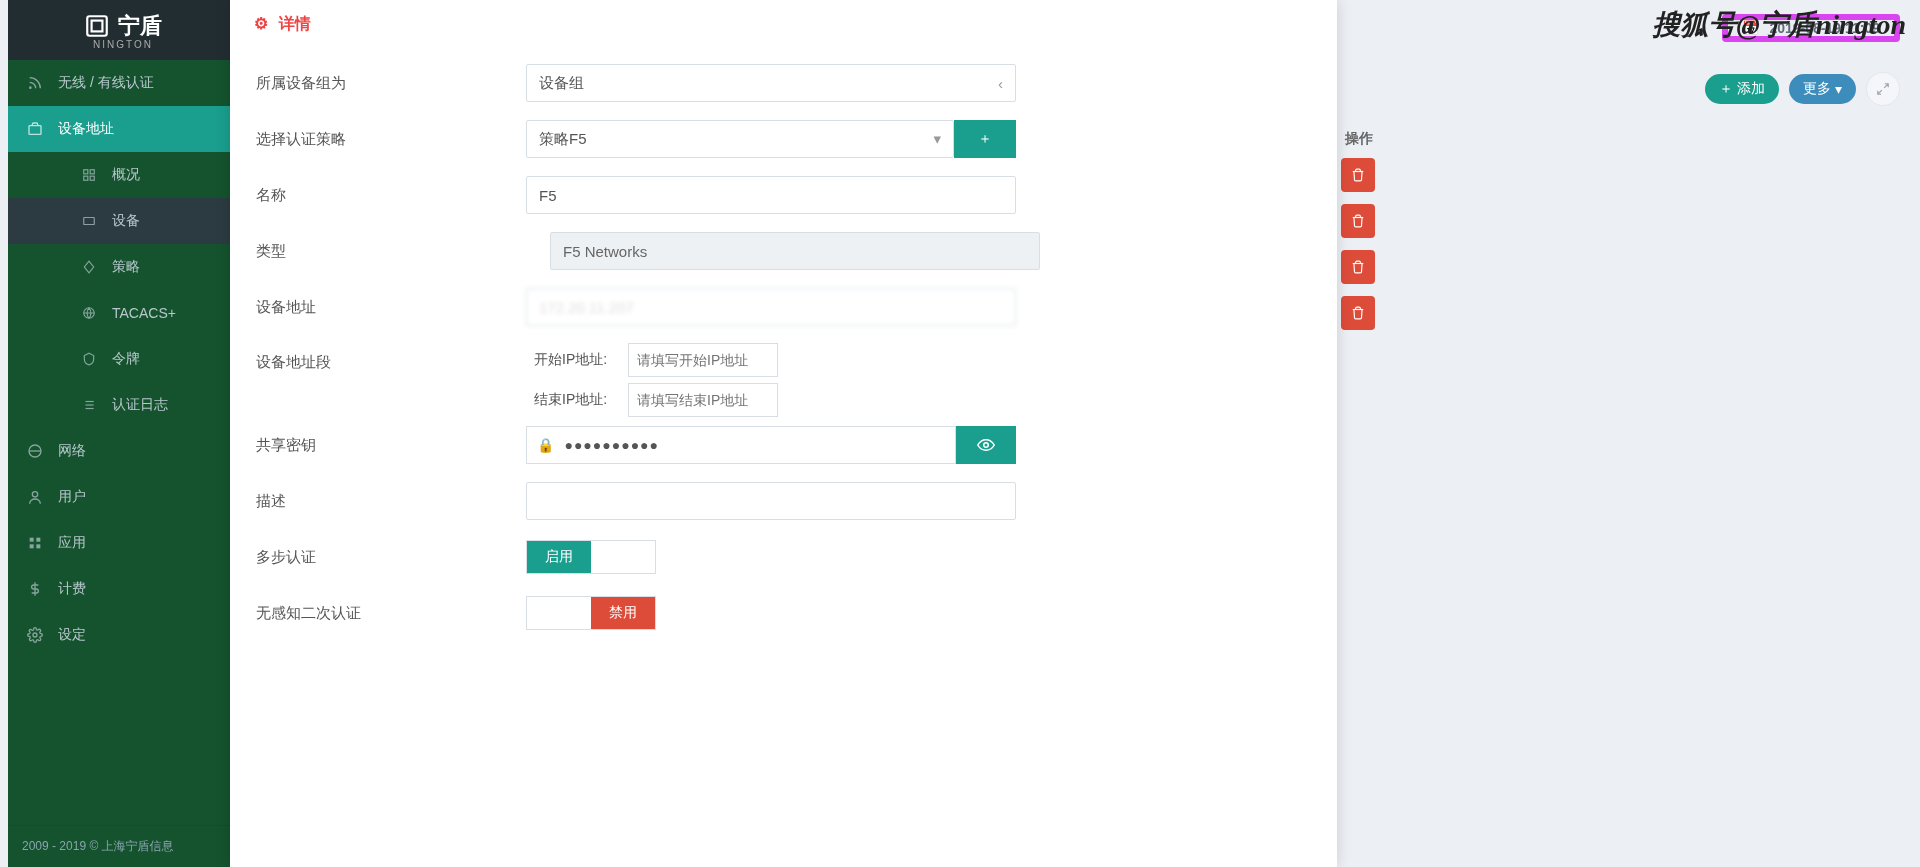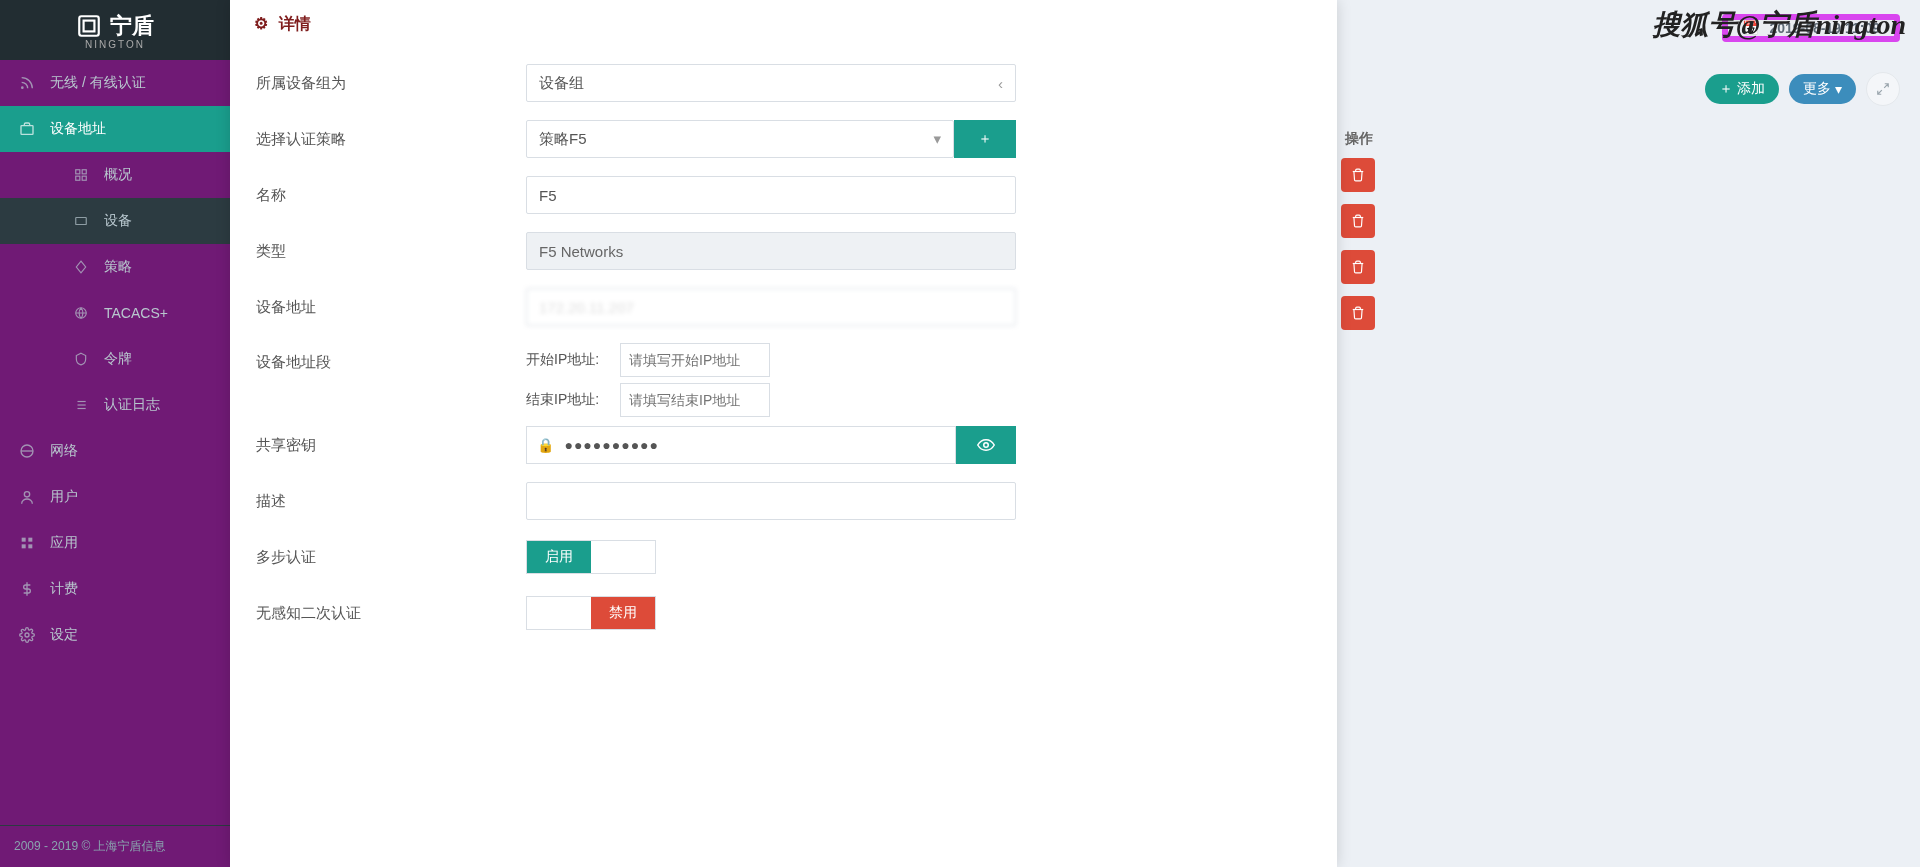--- a/index.html
+++ b/index.html
@@ -1,17 +1,17 @@
 <!DOCTYPE html>
 <html><head>
 <meta charset="utf-8">
 <style>
 * { box-sizing: border-box; margin: 0; padding: 0; }
 body { font-family: -apple-system, "Microsoft YaHei", "PingFang SC", sans-serif; font-size: 14px; color: #555; background: #ecf0f5; overflow:hidden; width:1920px; height:867px; position:relative;}
-.sidebar { position:fixed; left:0; top:0; width:230px; height:100%; background:#701a75; color:#b8c7ce; z-index:10;}
+.sidebar { position:fixed; left:8px; top:0; width:230px; height:100%; background:#14532d; color:#b8c7ce; z-index:10;}
 .logo-box{ height:60px; display:flex; align-items:center; justify-content:center; background:#222d32;}
 .logo-box .brand { color:#fff; font-size:22px; font-weight:bold; display:flex; align-items:center; gap:8px;}
 .logo-sub{font-size:10px; letter-spacing:2px; color:#aaa; display:block; text-align:center; margin-top:-2px;}
 .menu-item{ padding:14px 18px; display:flex; align-items:center; gap:14px; cursor:pointer; color:#b8c7ce;}
 .menu-item.active{ background:#1a9e8d; color:#fff;}
 .submenu .menu-item{ padding-left:72px; font-size:14px;}
 .submenu .menu-item.sel{ background:#2c3b41;}
 .menu-icon{ width:18px; height:18px; display:inline-flex; align-items:center; justify-content:center; opacity:.7;}
 .sidebar-footer{ position:absolute; bottom:0; left:0; right:0; padding:12px 14px; font-size:12px; color:#8aa4af; border-top:1px solid #2c3b41;}
 
@@ -20,21 +20,21 @@
 .timestamp-box .cal{margin-right:6px;}
 .right-row{ clear:both; display:flex; justify-content:flex-end; gap:10px; align-items:center; padding:30px 0 14px 0;}
 .btn{ border:none; padding:6px 14px; border-radius:16px; color:#fff; cursor:pointer; font-size:14px; display:inline-flex; align-items:center; gap:4px;}
 .btn-green{ background:#1a9e8d;}
 .btn-blue{ background:#3c8dbc;}
 .btn-expand{ width:34px; height:34px; border-radius:50%; background:#f4f6f9; color:#9aa5ad; display:inline-flex; align-items:center; justify-content:center; border:1px solid #e4e8ec; cursor:pointer;}
 .col-header{ padding:10px 4px; color:#666; font-weight:bold;}
 .trash-btn{ width:34px; height:34px; background:#dd4b39; color:#fff; border:none; border-radius:4px; cursor:pointer; display:inline-flex; align-items:center; justify-content:center; margin-bottom:12px;}
 
 .modal-bg{ position:absolute; left:230px; top:0; width:1107px; height:100%; background:#fff; box-shadow:0 0 14px rgba(0,0,0,0.15); z-index:50;}
-.modal-header{ padding:14px 24px; color:#7f1d1d; font-size:16px; font-weight:bold; }
+.modal-header{ padding:14px 24px; color:#ef4444; font-size:16px; font-weight:bold; }
 .modal-header .gear{margin-right:6px;}
 .form-body{ padding:6px 26px 20px 26px;}
 .form-row{ display:flex; align-items:center; min-height:56px; }
 .form-label{ width:270px; text-align:left; padding-right:16px; color:#555; font-size:15px;}
 .form-control{ flex:0 0 490px; }
 .input, .select, .readonly{ width:100%; height:38px; border:1px solid #d9dee4; padding:6px 12px; font-size:15px; background:#fff; color:#555; border-radius:2px;}
 .readonly{ background:#eef1f4; color:#666;}
 .select{ position:relative; display:flex; align-items:center; justify-content:space-between; cursor:pointer;}
 .chev{ color:#999; }
 .addon{ width:62px; height:38px; background:#1a9e8d; color:#fff; display:inline-flex; align-items:center; justify-content:center; cursor:pointer; margin-left:0;}
@@ -285,35 +285,35 @@
     <div class="form-row">
       <div class="form-label">名称</div>
       <div class="form-control">
         <input class="input" value="F5" style="">
       </div>
     </div>
 
     <div class="form-row">
       <div class="form-label">类型</div>
       <div class="form-control">
-        <div class="readonly" style="display:flex;align-items:center;">
+        <div class="readonly" style="display:flex;align-items:center;margin-left:24px;">
           <span>F5 Networks</span>
         </div>
       </div>
     </div>
 
     <div class="form-row">
       <div class="form-label">设备地址</div>
       <div class="form-control">
         <input class="input blurred" value="172.20.11.207" style="">
       </div>
     </div>
 
 
-    <div class="form-row" style="align-items:flex-start; padding-top:8px;">
+    <div class="form-row" style="align-items:flex-start; padding-top:8px;gap:8px;">
       <div class="form-label" style="padding-top:10px">设备地址段</div>
       <div>
         <div class="inline-group" style="margin-bottom:6px;">
           <span class="ip-sub-label">开始IP地址:</span>
           <input class="ip-input" placeholder="请填写开始IP地址" style="">
         </div>
         <div class="inline-group">
           <span class="ip-sub-label">结束IP地址:</span>
           <input class="ip-input" placeholder="请填写结束IP地址" style="">
         </div>

